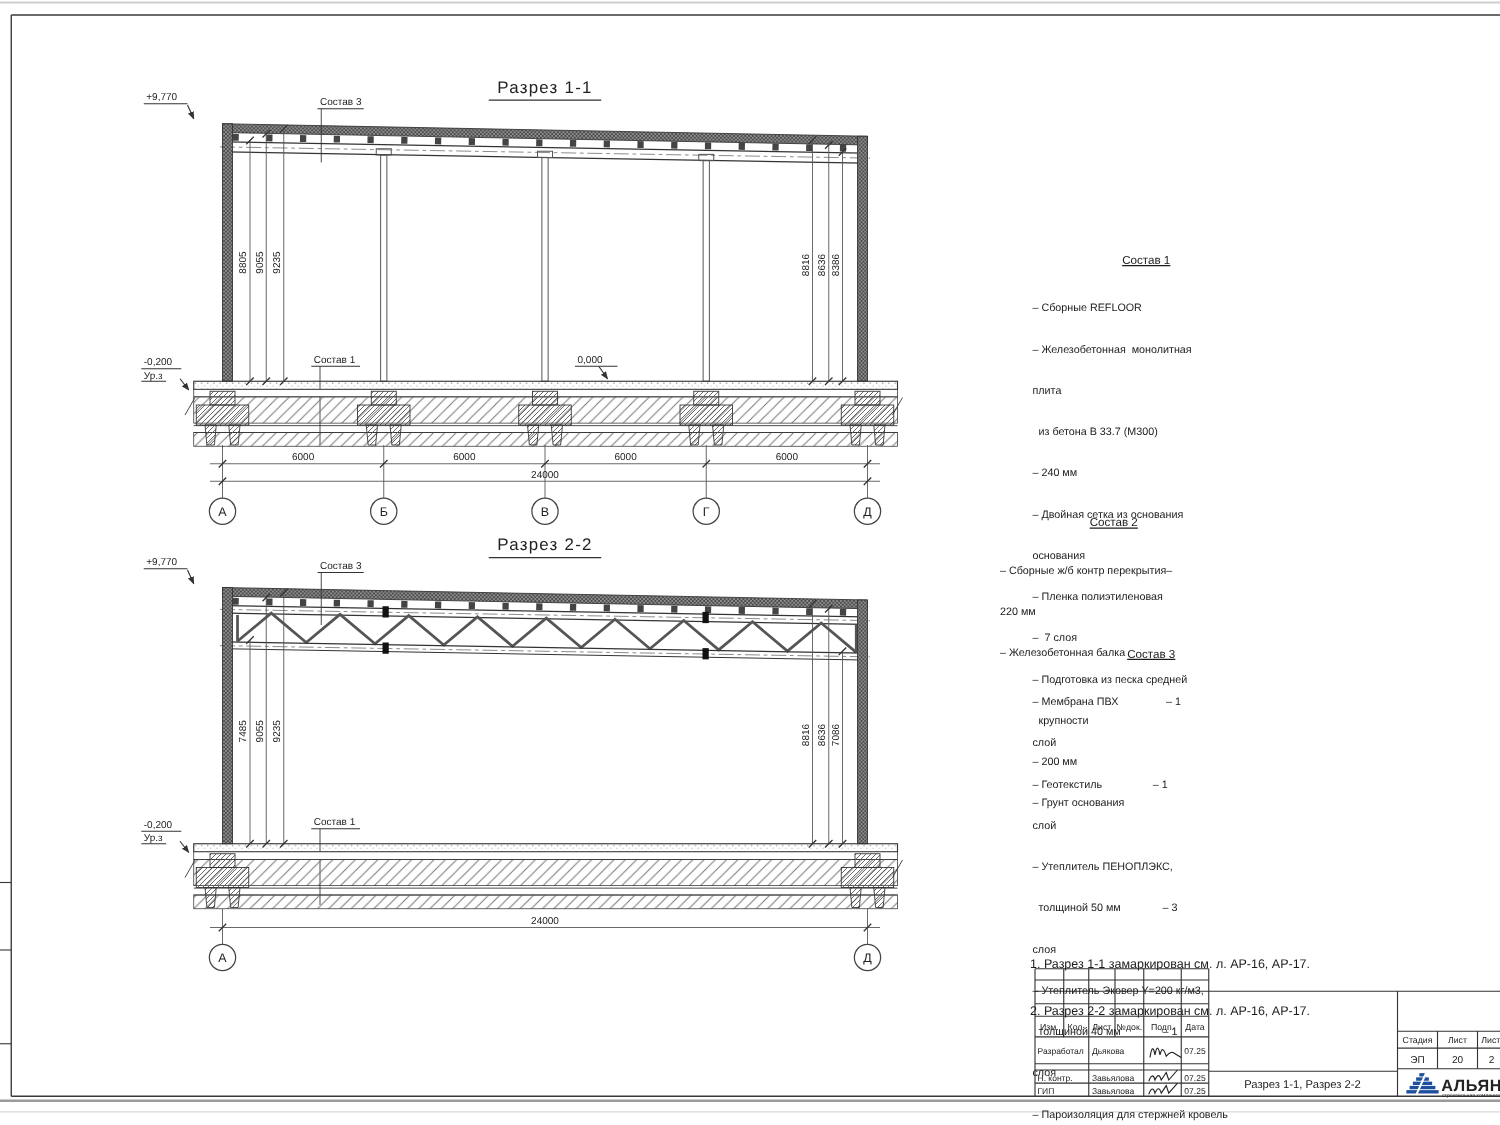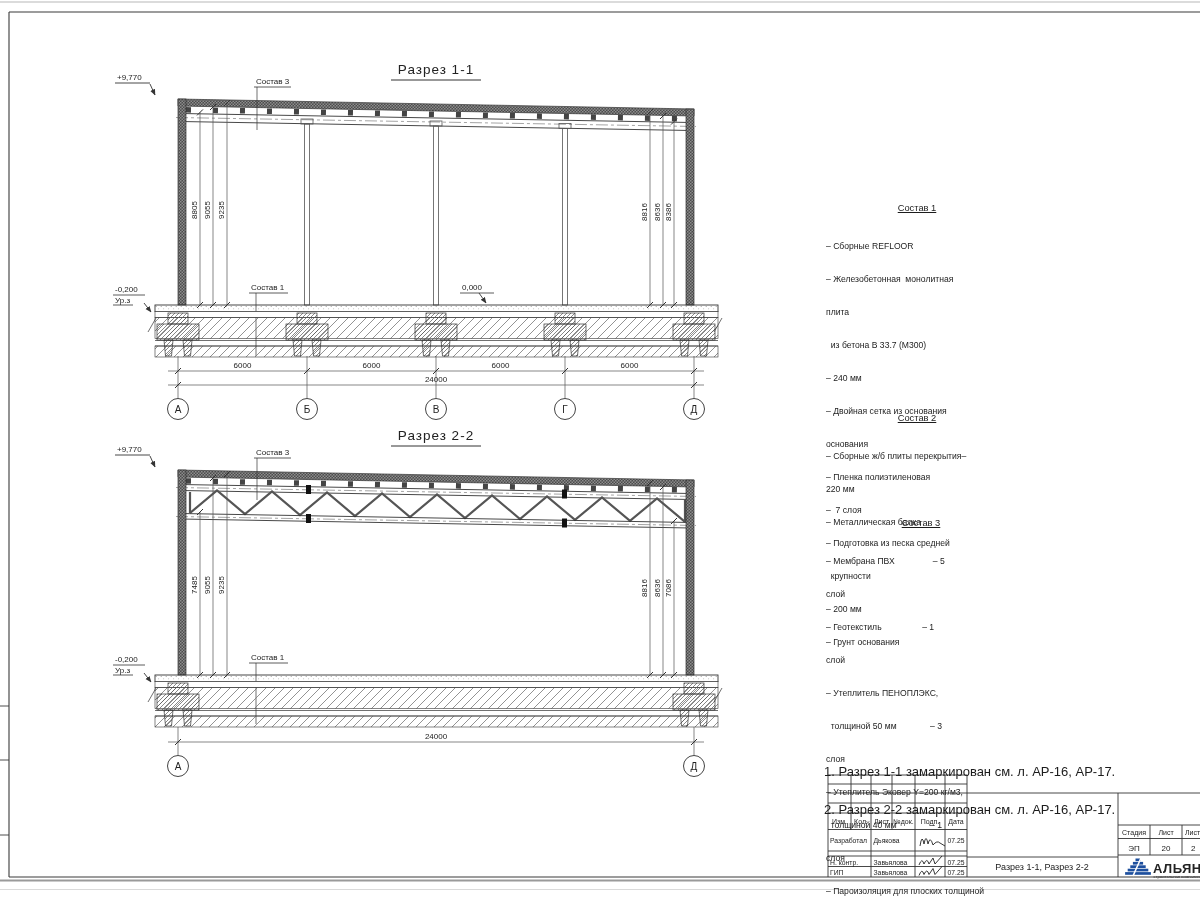--- a/index.html
+++ b/index.html
@@ -2,21 +2,21 @@
 <html><head>
 <meta charset="utf-8">
 <style>
   html,body{margin:0;padding:0;background:#fff;}
   body{width:1200px;height:900px;position:relative;overflow:hidden;
        font-family:"Liberation Sans",sans-serif;color:#222;}
   svg{position:absolute;left:0;top:0;}
   svg text{font-family:"Liberation Sans",sans-serif;fill:#222;}
   .ovl{position:absolute;font-size:8.6px;line-height:11px;white-space:pre;color:#1c1c1c;}
   .ovl .hd{text-align:center;text-decoration:underline;font-size:9.3px;margin-bottom:5px;white-space:normal;}
-  .notes{position:absolute;font-size:13px;line-height:12.5px;white-space:pre;color:#1c1c1c;}
+  .notes{position:absolute;font-size:10px;line-height:12.5px;white-space:pre;color:#1c1c1c;}
 </style>
 </head>
 <body>
 
 <svg width="1200" height="900" viewBox="0 0 1200 900">
   <defs>
     <pattern id="patRoof" width="3" height="3" patternUnits="userSpaceOnUse">
       <rect width="3" height="3" fill="#4c4c4c"></rect>
       <rect width="1.5" height="1.5" fill="#8d8d8d"></rect>
       <rect x="1.5" y="1.5" width="1.5" height="1.5" fill="#8d8d8d"></rect>
@@ -391,40 +391,40 @@
   <div>– Двойная сетка из основания</div>
   <div>основания</div>
   <div>– Пленка полиэтиленовая</div>
   <div>–  7 слоя</div>
   <div>– Подготовка из песка средней</div>
   <div>  крупности</div>
   <div>– 200 мм</div>
   <div>– Грунт основания</div>
 </div>
 
-<div class="ovl" style="left:826px;top:391px;width:182px;">
+<div class="ovl" style="left:800px;top:391px;width:182px;">
   <div class="hd">Состав 2</div>
-  <div>– Сборные ж/б плиты перекрытия–</div>
+  <div>– Сборные ж/б контр перекрытия–</div>
   <div>220 мм</div>
-  <div>– Металлическая балка</div>
+  <div>– Железобетонная балка</div>
 </div>
 
 <div class="ovl" style="left:826px;top:496px;width:190px;">
   <div class="hd">Состав 3</div>
-  <div>– Мембрана ПВХ                – 5</div>
+  <div>– Мембрана ПВХ                – 1</div>
   <div>слой</div>
   <div>– Геотекстиль                 – 1</div>
   <div>слой</div>
   <div>– Утеплитель ПЕНОПЛЭКС,</div>
   <div>  толщиной 50 мм              – 3</div>
   <div>слоя</div>
   <div>– Утеплитель Эковер Y=200 кг/м3,</div>
   <div>  толщиной 40 мм              – 1</div>
   <div>слоя</div>
-  <div>– Пароизоляция для плоских толщиной</div>
+  <div>– Пароизоляция для стержней кровель</div>
   
   
   
   
   
 </div>
 
 <div class="notes" style="left:824px;top:741px;">
   <div>1. Разрез 1-1 замаркирован см. л. АР-16, АР-17.</div>
   <div>2. Разрез 2-2 замаркирован см. л. АР-16, АР-17.</div>

